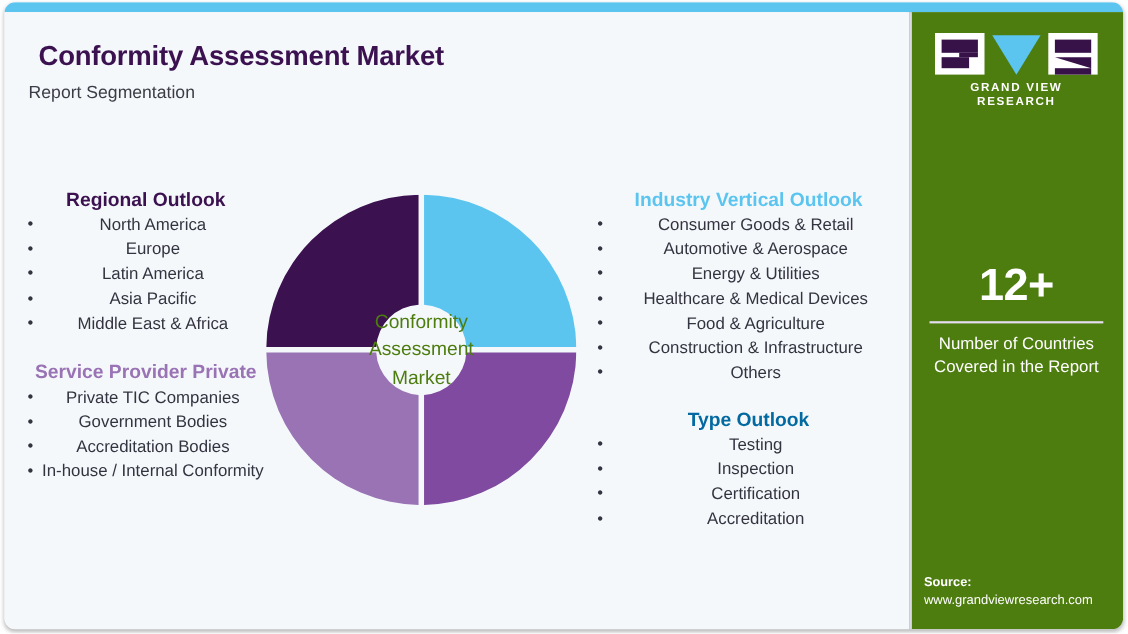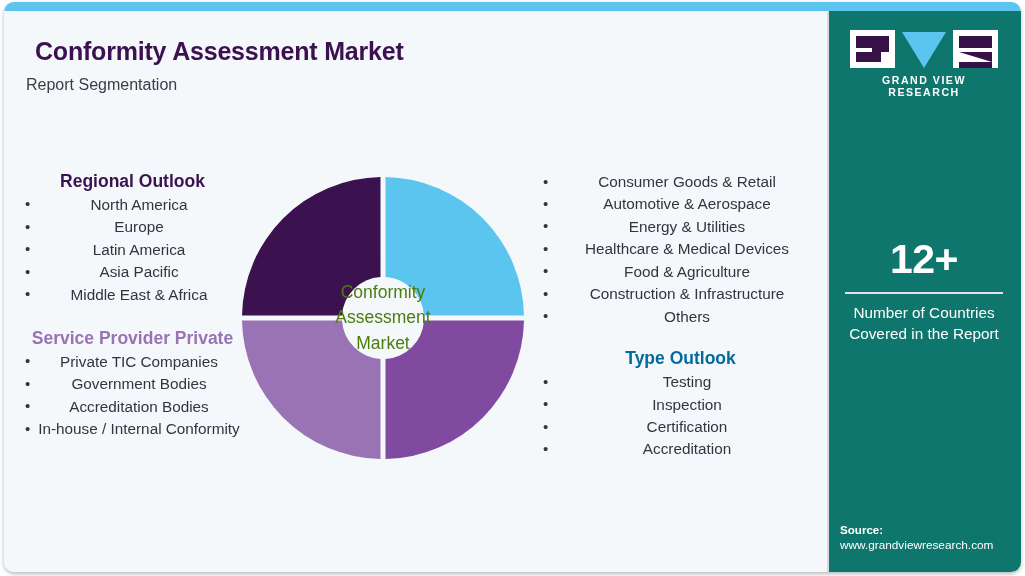--- a/index.html
+++ b/index.html
@@ -150,21 +150,21 @@
     line-height: 1.45;
   }
 
   
   .side-panel {
     position: absolute;
     right: 0;
     top: 9px;
     width: 194px;
     height: 561px;
-    background: #0f766e;
+    background: #4d7c0f;
   }
   .panel-divider-edge {
     position: absolute;
     left: 0;
     top: 0;
     width: 2px;
     height: 100%;
     background: #d8d9e2;
   }
 
@@ -287,20 +287,21 @@
         <div class="donut-center-text">
           <span>Conformity</span>
           <span>Assessment</span>
           <span>Market</span>
         </div>
       </div>
 
       <div class="col-right">
 
         <div class="seg-block">
+          <div class="seg-heading h-industry">Industry Vertical Outlook</div>
           <ul class="seg-list">
             <li>Consumer Goods &amp; Retail</li>
             <li>Automotive &amp; Aerospace</li>
             <li>Energy &amp; Utilities</li>
             <li>Healthcare &amp; Medical Devices</li>
             <li>Food &amp; Agriculture</li>
             <li>Construction &amp; Infrastructure</li>
             <li>Others</li>
           </ul>
         </div>

